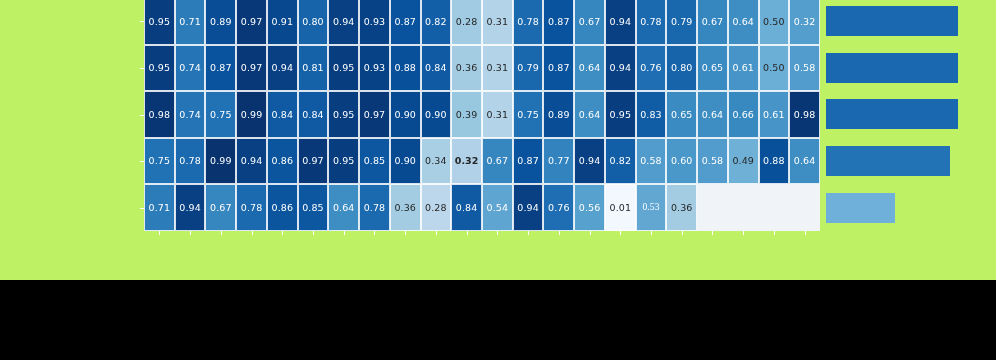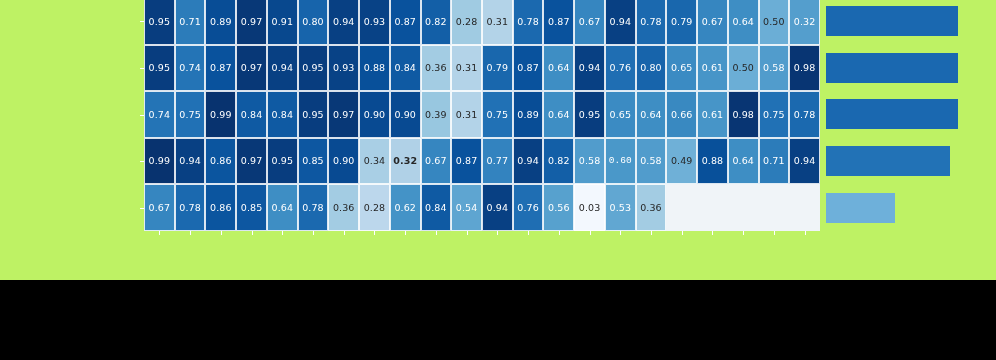--- a/index.html
+++ b/index.html
@@ -107,20 +107,23 @@
         </div>
         <div class="hm-cell" style="background: rgb(9, 82, 157);">
           <span style="color: rgb(255, 255, 255);">0.87</span>
         </div>
         <div class="hm-cell" style="background: rgb(8, 56, 119);">
           <span style="color: rgb(255, 255, 255);">0.97</span>
         </div>
         <div class="hm-cell" style="background: rgb(8, 64, 131);">
           <span style="color: rgb(255, 255, 255);">0.94</span>
         </div>
+        <div class="hm-cell" style="background: rgb(21, 98, 169);">
+          <span style="color: rgb(255, 255, 255);">0.81</span>
+        </div>
         <div class="hm-cell" style="background: rgb(8, 61, 127);">
           <span style="color: rgb(255, 255, 255);">0.95</span>
         </div>
         <div class="hm-cell" style="background: rgb(8, 66, 134);">
           <span style="color: rgb(255, 255, 255);">0.93</span>
         </div>
         <div class="hm-cell" style="background: rgb(8, 80, 154);">
           <span style="color: rgb(255, 255, 255);">0.88</span>
         </div>
         <div class="hm-cell" style="background: rgb(15, 90, 163);">
@@ -203,20 +206,23 @@
         </div>
         <div class="hm-cell" style="background: rgb(8, 77, 150);">
           <span style="color: rgb(255, 255, 255);">0.89</span>
         </div>
         <div class="hm-cell" style="background: rgb(62, 142, 196);">
           <span style="color: rgb(255, 255, 255);">0.64</span>
         </div>
         <div class="hm-cell" style="background: rgb(8, 61, 127);">
           <span style="color: rgb(255, 255, 255);">0.95</span>
         </div>
+        <div class="hm-cell" style="background: rgb(17, 93, 165);">
+          <span style="color: rgb(255, 255, 255);">0.83</span>
+        </div>
         <div class="hm-cell" style="background: rgb(59, 139, 195);">
           <span style="color: rgb(255, 255, 255);">0.65</span>
         </div>
         <div class="hm-cell" style="background: rgb(62, 142, 196);">
           <span style="color: rgb(255, 255, 255);">0.64</span>
         </div>
         <div class="hm-cell" style="background: rgb(57, 137, 193);">
           <span style="color: rgb(255, 255, 255);">0.66</span>
         </div>
         <div class="hm-cell" style="background: rgb(71, 149, 200);">
@@ -270,21 +276,21 @@
         <div class="hm-cell" style="background: rgb(8, 64, 131);">
           <span style="color: rgb(255, 255, 255);">0.94</span>
         </div>
         <div class="hm-cell" style="background: rgb(19, 95, 167);">
           <span style="color: rgb(255, 255, 255);">0.82</span>
         </div>
         <div class="hm-cell" style="background: rgb(81, 156, 204);">
           <span style="color: rgb(255, 255, 255);">0.58</span>
         </div>
         <div class="hm-cell" style="background: rgb(74, 152, 201);">
-          <span style="color: rgb(255, 255, 255); font-family: Liberation Mono, monospace;">0.60</span>
+          <span style="color: rgb(255, 255, 255);">0.60</span>
         </div>
         <div class="hm-cell" style="background: rgb(81, 156, 204);">
           <span style="color: rgb(255, 255, 255);">0.58</span>
         </div>
         <div class="hm-cell" style="background: rgb(111, 176, 215);">
           <span style="color: rgb(38, 38, 38);">0.49</span>
         </div>
         <div class="hm-cell" style="background: rgb(8, 80, 154);">
           <span style="color: rgb(255, 255, 255);">0.88</span>
         </div>
@@ -314,43 +320,40 @@
         </div>
         <div class="hm-cell" style="background: rgb(27, 105, 175);">
           <span style="color: rgb(255, 255, 255);">0.78</span>
         </div>
         <div class="hm-cell" style="background: rgb(163, 204, 227);">
           <span style="color: rgb(38, 38, 38);">0.36</span>
         </div>
         <div class="hm-cell" style="background: rgb(188, 215, 236);">
           <span style="color: rgb(38, 38, 38);">0.28</span>
         </div>
-        <div class="hm-cell" style="background: rgb(68, 147, 199);">
-          <span style="color: rgb(255, 255, 255);">0.62</span>
-        </div>
         <div class="hm-cell" style="background: rgb(15, 90, 163);">
           <span style="color: rgb(255, 255, 255);">0.84</span>
         </div>
         <div class="hm-cell" style="background: rgb(94, 165, 209);">
           <span style="color: rgb(255, 255, 255);">0.54</span>
         </div>
         <div class="hm-cell" style="background: rgb(8, 64, 131);">
           <span style="color: rgb(255, 255, 255);">0.94</span>
         </div>
         <div class="hm-cell" style="background: rgb(31, 110, 179);">
           <span style="color: rgb(255, 255, 255);">0.76</span>
         </div>
         <div class="hm-cell" style="background: rgb(87, 161, 206);">
           <span style="color: rgb(255, 255, 255);">0.56</span>
         </div>
         <div class="hm-cell" style="background: rgb(243, 248, 254);">
-          <span style="color: rgb(38, 38, 38);">0.03</span>
+          <span style="color: rgb(38, 38, 38);">0.01</span>
         </div>
         <div class="hm-cell" style="background: rgb(97, 167, 210);">
-          <span style="color: rgb(255, 255, 255);">0.53</span>
+          <span style="color: rgb(255, 255, 255); font-family: Liberation Serif, serif;">0.53</span>
         </div>
         <div class="hm-cell" style="background: rgb(163, 204, 227);">
           <span style="color: rgb(38, 38, 38);">0.36</span>
         </div>
       </div>
     <div id="heatmap-ticks-x">
         <div class="tick-x" style="left: 15.3636px;"></div>
         <div class="tick-x" style="left: 46.0909px;"></div>
         <div class="tick-x" style="left: 76.8182px;"></div>
         <div class="tick-x" style="left: 107.545px;"></div>

